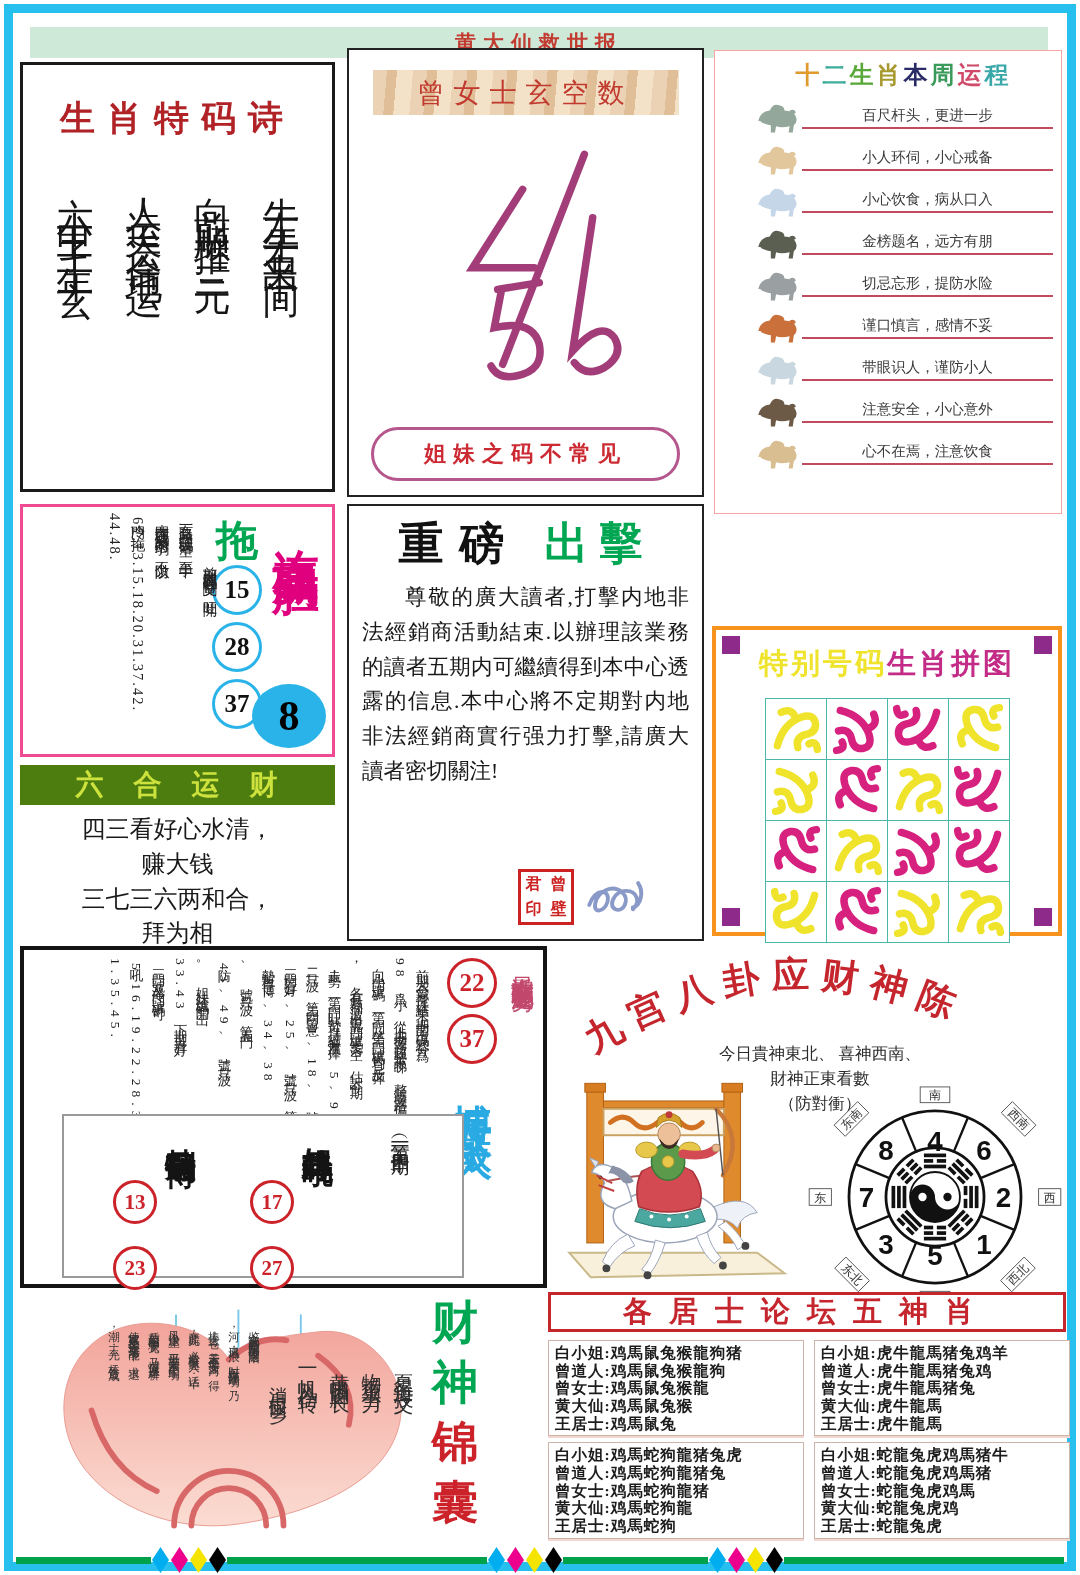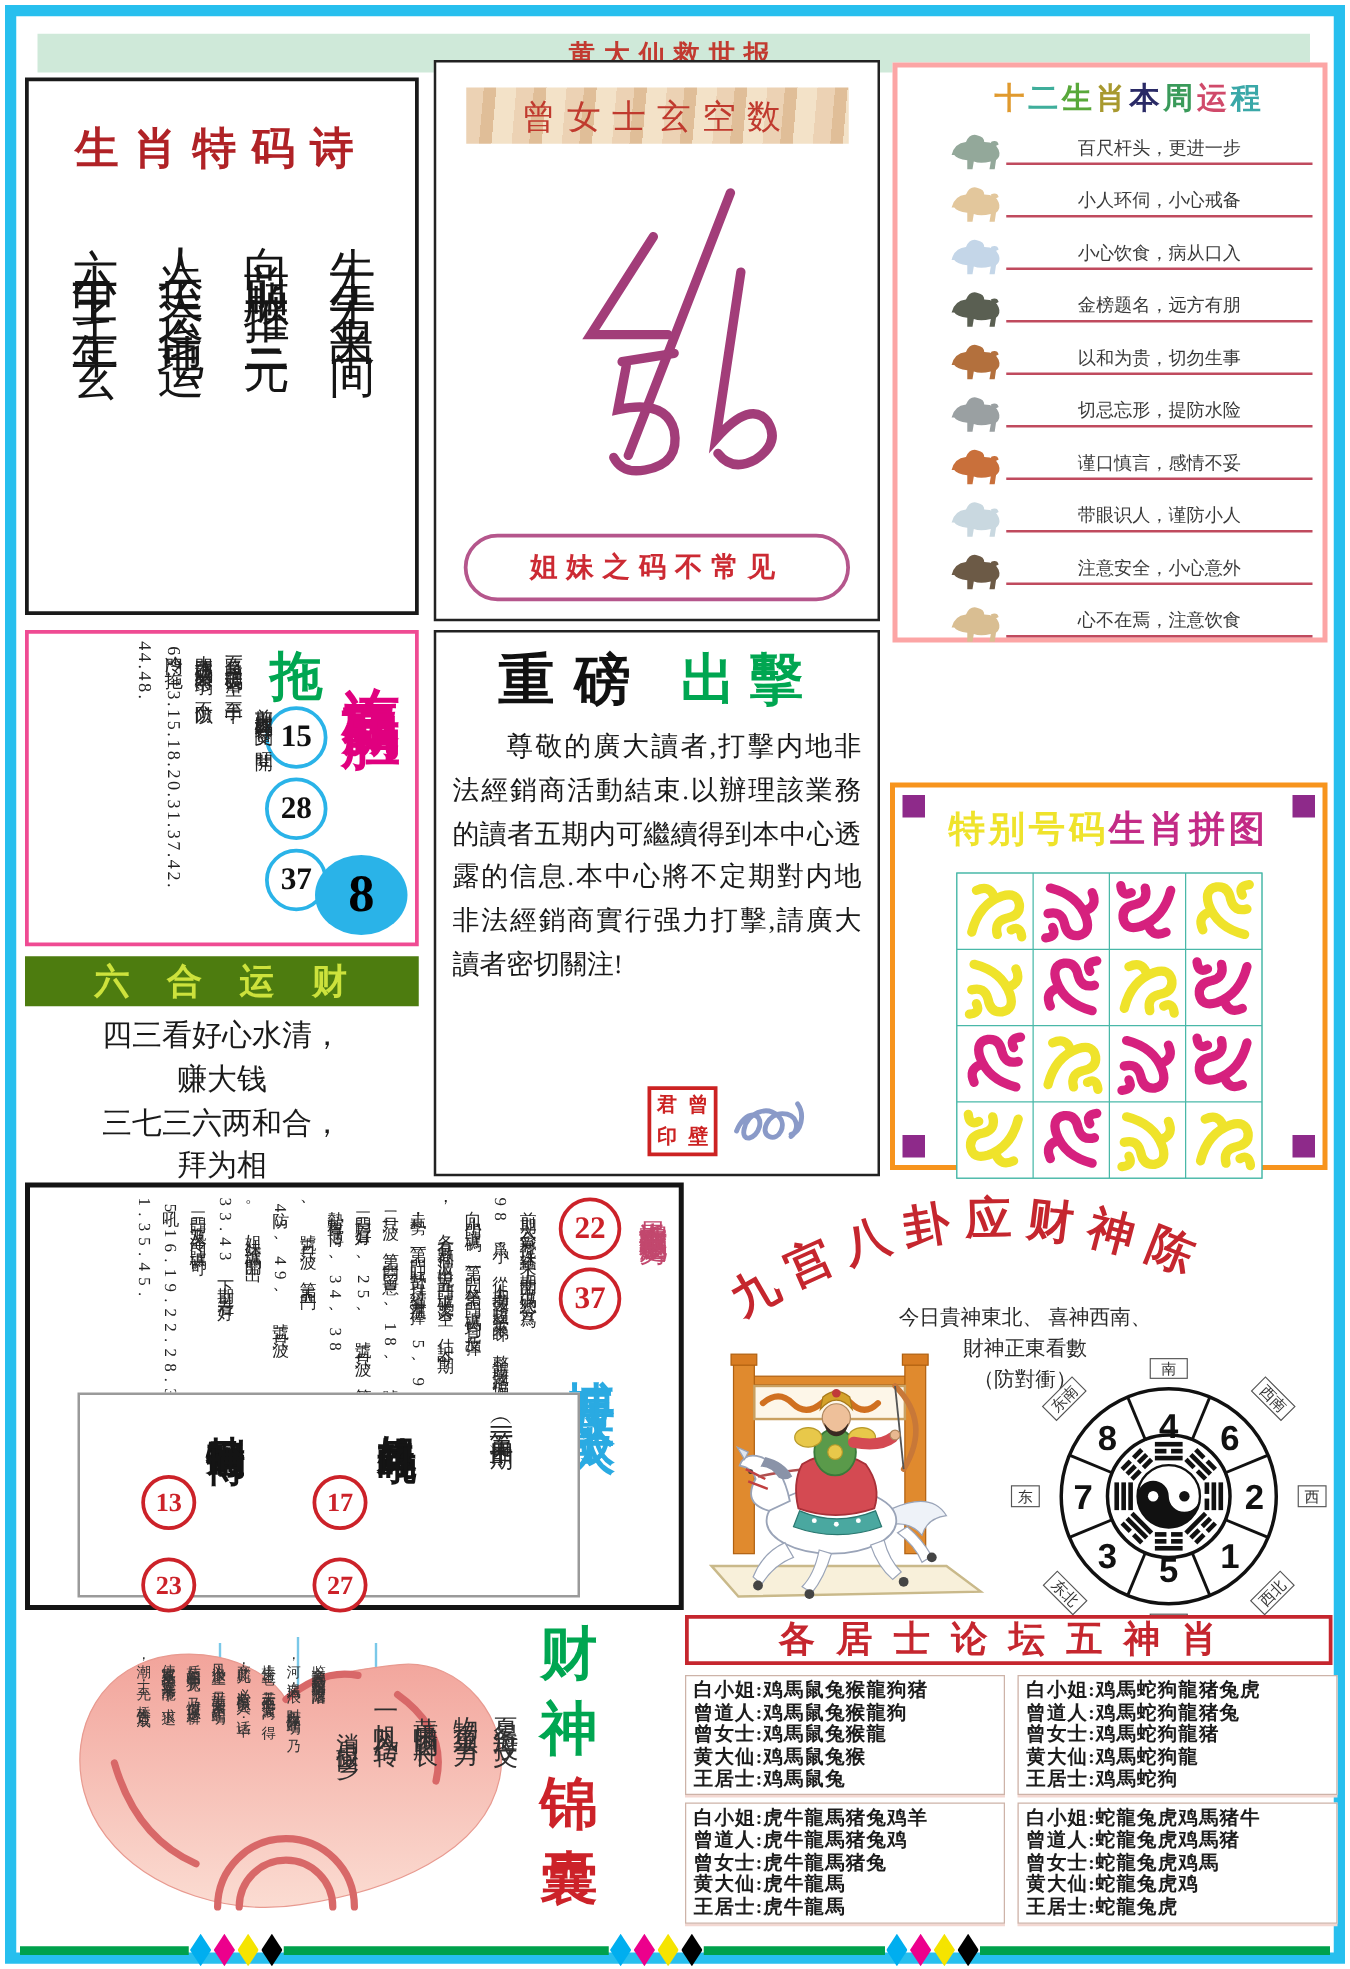--- a/index.html
+++ b/index.html
@@ -20,21 +20,21 @@
   
   .pB{left:347px;top:48px;width:357px;height:449px;border:2px solid #222;}
   .pB .banner{margin:20px auto 0;width:306px;height:45px;display:flex;align-items:center;justify-content:center;
     background:repeating-linear-gradient(95deg,#ecd2b4 0 14px,#e0be98 14px 24px,#f3e2c8 24px 40px);}
   .pB .banner span{color:#c03a2e;font-size:27px;letter-spacing:9px;}
   .pB .glyph{display:block;margin:26px auto 0;}
   .pB .oval{position:absolute;left:22px;right:22px;bottom:14px;height:48px;border:3px solid #b5568c;
     border-radius:28px;display:flex;align-items:center;justify-content:center;}
   .pB .oval span{color:#cc2a33;font-size:22px;font-weight:bold;letter-spacing:7px;}
   
-  .pC{left:714px;top:50px;width:348px;height:464px;border:4px solid #fca5a5;padding-left:31px;}
+  .pC{left:714px;top:50px;width:348px;height:464px;border:1px solid #fca5a5;padding-left:31px;}
   .pC .t{margin:8px 0 4px;text-align:center;font-size:24px;font-weight:bold;letter-spacing:3px;}
   .zrow{display:flex;align-items:flex-end;height:42px;padding:0 4px;}
   .zrow svg{flex:0 0 46px;margin:0 2px 3px 2px;}
   .zrow .ztext{flex:1;text-align:center;font-size:14.5px;color:#3a3a3a;border-bottom:2px solid #c04a5e;
     padding-bottom:2px;margin:0 4px 8px 2px;}
   
   .pD{left:20px;top:504px;width:315px;height:253px;border:3px solid #ef4b93;}
   .pD .win{position:absolute;right:4px;top:4px;bottom:4px;writing-mode:vertical-rl;
     font-size:47px;font-weight:bold;color:#e0007f;letter-spacing:8px;}
   .pD .tuo{position:absolute;right:74px;top:6px;font-size:42px;font-weight:bold;color:#00a651;}
@@ -182,26 +182,20 @@
         <svg viewBox="0 0 44 34">
           <use href="#animal-shape" fill="#c4d6e8"></use>
         </svg>
         <div class="ztext">小心饮食，病从口入</div>
       </div>
     <div class="zrow">
         <svg viewBox="0 0 44 34">
           <use href="#animal-shape" fill="#5a5f52"></use>
         </svg>
         <div class="ztext">金榜题名，远方有朋</div>
-      </div>
-    <div class="zrow">
-        <svg viewBox="0 0 44 34">
-          <use href="#animal-shape" fill="#b3703d"></use>
-        </svg>
-        <div class="ztext">以和为贵，切勿生事</div>
       </div>
     <div class="zrow">
         <svg viewBox="0 0 44 34">
           <use href="#animal-shape" fill="#9aa0a2"></use>
         </svg>
         <div class="ztext">切忌忘形，提防水险</div>
       </div>
     <div class="zrow">
         <svg viewBox="0 0 44 34">
           <use href="#animal-shape" fill="#c9703b"></use>
@@ -592,32 +586,32 @@
   </div>
   <div class="fboxes">
     <div class="fbox">
       <div>白小姐:鸡馬鼠兔猴龍狗猪</div>
       <div>曾道人:鸡馬鼠兔猴龍狗</div>
       <div>曾女士:鸡馬鼠兔猴龍</div>
       <div>黄大仙:鸡馬鼠兔猴</div>
       <div>王居士:鸡馬鼠兔</div>
     </div>
     <div class="fbox">
+      <div>白小姐:虎牛龍馬猪兔鸡羊</div>
+      <div>曾道人:虎牛龍馬猪兔鸡</div>
+      <div>曾女士:虎牛龍馬猪兔</div>
+      <div>黄大仙:虎牛龍馬</div>
+      <div>王居士:虎牛龍馬</div>
+    </div>
+    <div class="fbox">
       <div>白小姐:鸡馬蛇狗龍猪兔虎</div>
       <div>曾道人:鸡馬蛇狗龍猪兔</div>
       <div>曾女士:鸡馬蛇狗龍猪</div>
       <div>黄大仙:鸡馬蛇狗龍</div>
       <div>王居士:鸡馬蛇狗</div>
-    </div>
-    <div class="fbox">
-      <div>白小姐:虎牛龍馬猪兔鸡羊</div>
-      <div>曾道人:虎牛龍馬猪兔鸡</div>
-      <div>曾女士:虎牛龍馬猪兔</div>
-      <div>黄大仙:虎牛龍馬</div>
-      <div>王居士:虎牛龍馬</div>
     </div>
     <div class="fbox">
       <div>白小姐:蛇龍兔虎鸡馬猪牛</div>
       <div>曾道人:蛇龍兔虎鸡馬猪</div>
       <div>曾女士:蛇龍兔虎鸡馬</div>
       <div>黄大仙:蛇龍兔虎鸡</div>
       <div>王居士:蛇龍兔虎</div>
     </div>
   </div>
 

